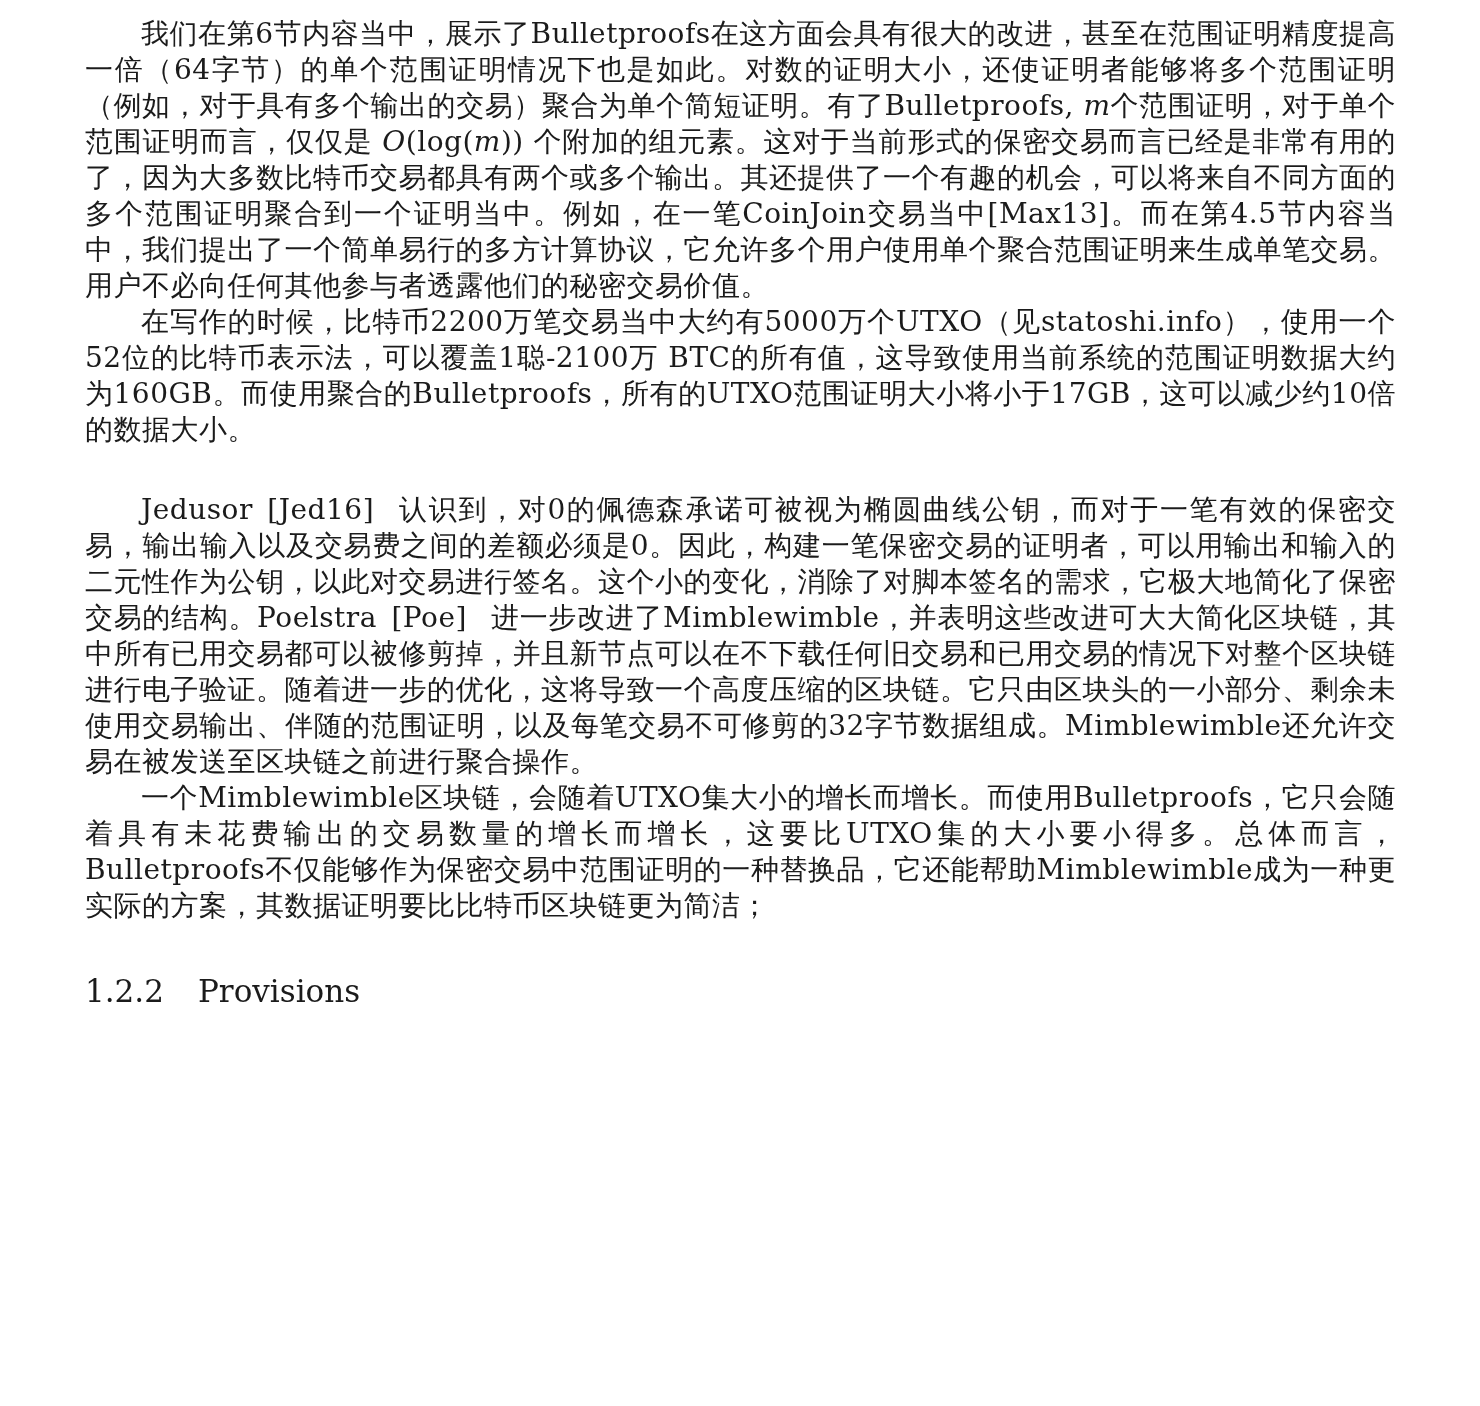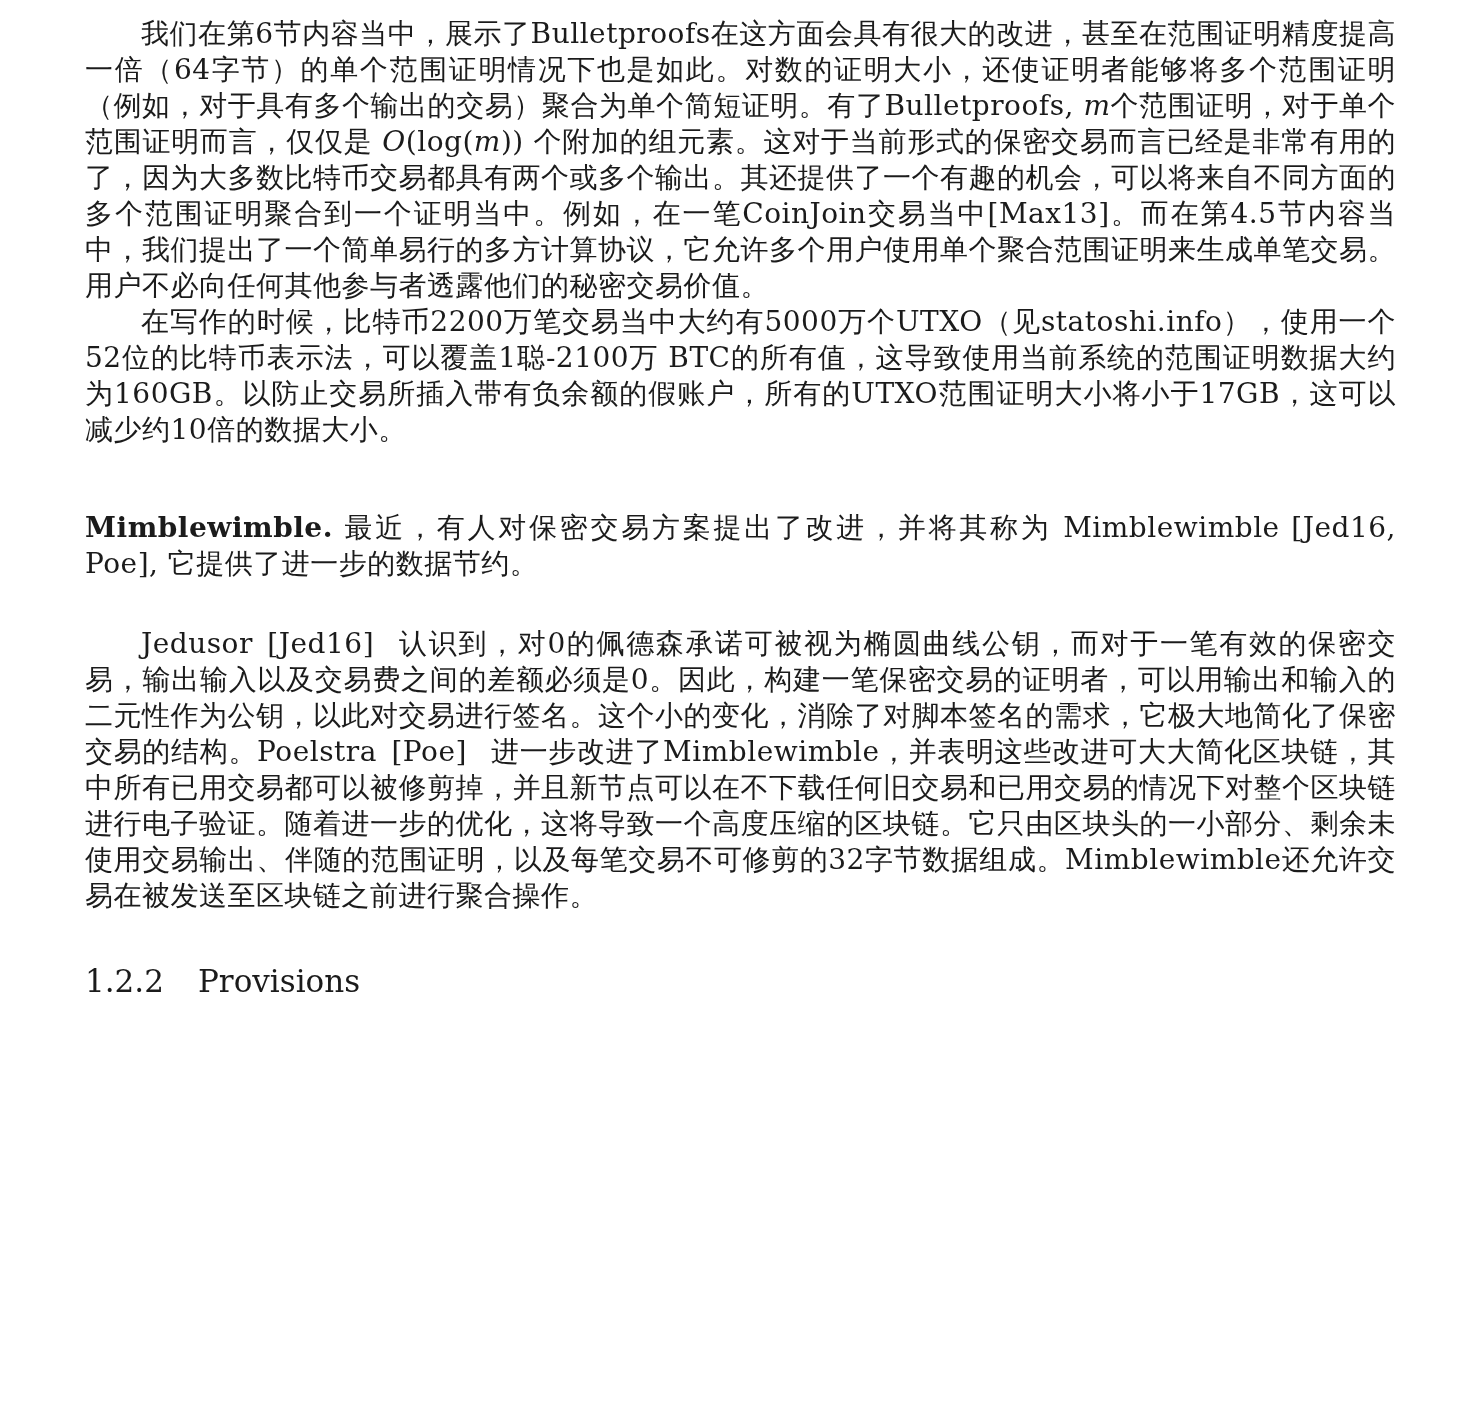--- a/index.html
+++ b/index.html
@@ -46,25 +46,25 @@
   }
 </style>
 </head>
 <body>
 
 <div class="page">
 
   <p class="para indent"><span>我们在第6节内容当中，展示了Bulletproofs在这方面会具有很大的改进，甚至在范围证明精度提高一倍（64字节）的单个范围证明情况下也是如此。对数的证明大小，还使证明者能够将多个范围证明（例如，对于具有多个输出的交易）聚合为单个简短证明。有了Bulletproofs, </span><span style="font-style: italic;">m</span><span>个范围证明，对于单个范围证明而言，仅仅是 </span><span style="font-style: italic;">O</span><span>(log(</span><span style="font-style: italic;">m</span><span>)) 个附加的组元素。这对于当前形式的保密交易而言已经是非常有用的了，因为大多数比特币交易都具有两个或多个输出。其还提供了一个有趣的机会，可以将来自不同方面的多个范围证明聚合到一个证明当中。例如，在一笔CoinJoin交易当中[Max13]。而在第4.5节内容当中，我们提出了一个简单易行的多方计算协议，它允许多个用户使用单个聚合范围证明来生成单笔交易。用户不必向任何其他参与者透露他们的秘密交易价值。</span></p>
 
 
-  <p class="para indent"><span>在写作的时候，比特币2200万笔交易当中大约有5000万个UTXO（见statoshi.info），使用一个52位的比特币表示法，可以覆盖1聪-2100万 BTC的所有值，这导致使用当前系统的范围证明数据大约为160GB。以防止交易所插入带有负余额的假账户，所有的UTXO范围证明大小将小于17GB，这可以减少约10倍的数据大小。</span></p>
+  <p class="para indent"><span>在写作的时候，比特币2200万笔交易当中大约有5000万个UTXO（见statoshi.info），使用一个52位的比特币表示法，可以覆盖1聪-2100万 BTC的所有值，这导致使用当前系统的范围证明数据大约为160GB。而使用聚合的Bulletproofs，所有的UTXO范围证明大小将小于17GB，这可以减少约10倍的数据大小。</span></p>
 
-  <p class="para gap-before-mimblewimble"><span style="font-weight: bold;">Mimblewimble.</span><span> 最近，有人对保密交易方案提出了改进，并将其称为 Mimblewimble [Jed16, Poe], 它提供了进一步的数据节约。</span></p>
 
   <p class="para indent gap-before-jedusor"><span>Jedusor [Jed16]  认识到，对0的佩德森承诺可被视为椭圆曲线公钥，而对于一笔有效的保密交易，输出输入以及交易费之间的差额必须是0。因此，构建一笔保密交易的证明者，可以用输出和输入的二元性作为公钥，以此对交易进行签名。这个小的变化，消除了对脚本签名的需求，它极大地简化了保密交易的结构。Poelstra [Poe]  进一步改进了Mimblewimble，并表明这些改进可大大简化区块链，其中所有已用交易都可以被修剪掉，并且新节点可以在不下载任何旧交易和已用交易的情况下对整个区块链进行电子验证。随着进一步的优化，这将导致一个高度压缩的区块链。它只由区块头的一小部分、剩余未使用交易输出、伴随的范围证明，以及每笔交易不可修剪的32字节数据组成。Mimblewimble还允许交易在被发送至区块链之前进行聚合操作。</span></p>
 
+  <p class="para indent"><span>一个Mimblewimble区块链，会随着UTXO集大小的增长而增长。而使用Bulletproofs，它只会随着具有未花费输出的交易数量的增长而增长，这要比UTXO集的大小要小得多。总体而言，Bulletproofs不仅能够作为保密交易中范围证明的一种替换品，它还能帮助Mimblewimble成为一种更实际的方案，其数据证明要比比特币区块链更为简洁；</span></p>
 
   <h3 class="section-heading">
     <span class="sec-num">1.2.2</span><span>Provisions</span>
   </h3>
 
 
 </div>
 
 </body></html>

